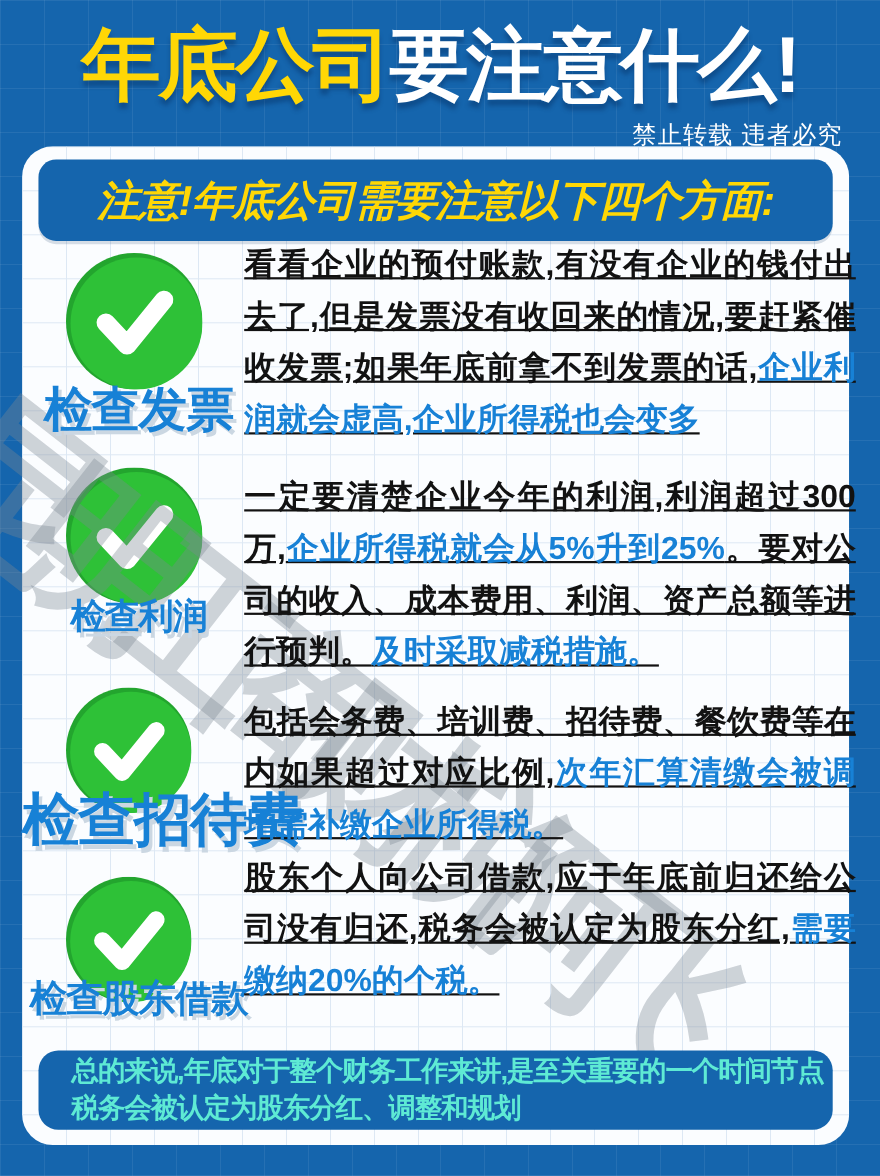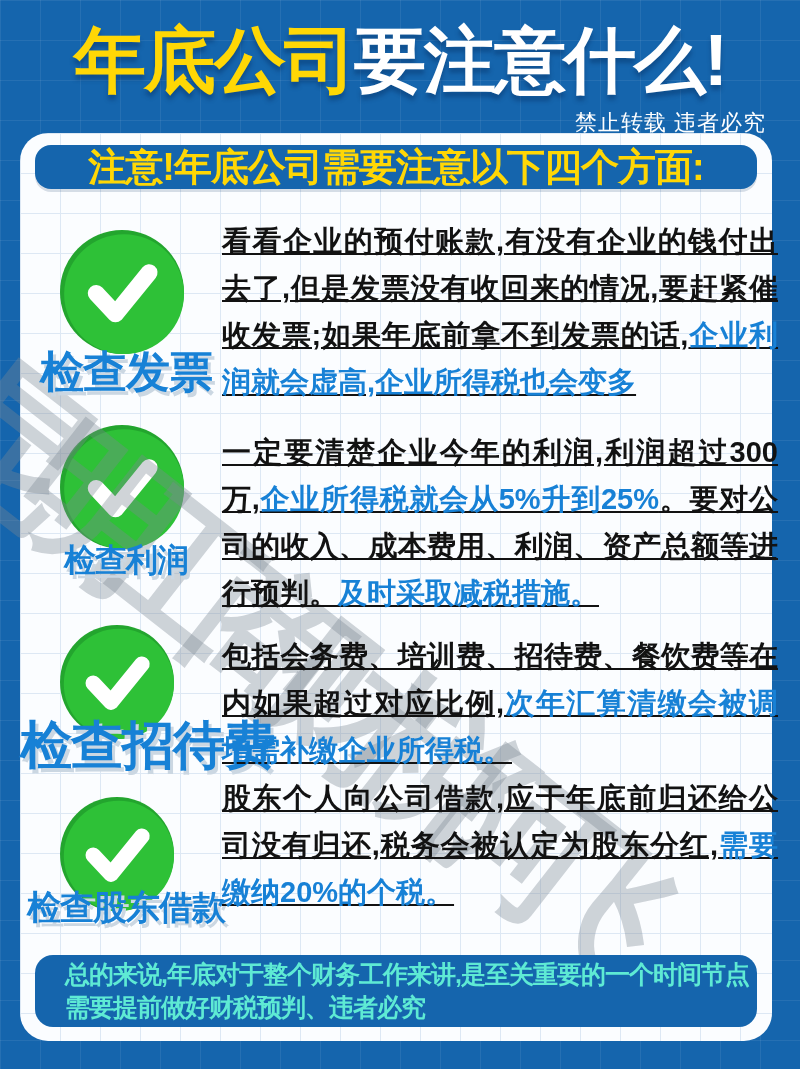--- a/index.html
+++ b/index.html
@@ -51,32 +51,33 @@
     background-image:
       linear-gradient(#DDE8F4 1px, transparent 1px),
       linear-gradient(90deg, #DDE8F4 1px, transparent 1px);
     background-size: 40px 40px;
     border-radius: 28px;
   }
 
   .notice {
     position: absolute;
     left: 15px; right: 15px; top: 12px;
-    height: 44px;
+    height: 74px;
     background: #1565AD;
     border-radius: 16px;
     display: flex;
     align-items: center;
     justify-content: center;
     color: #FFD705;
     font-size: 38px;
     font-weight: 900;
     letter-spacing: -1px;
     white-space: nowrap;
     box-shadow: 0 3px 0 rgba(0,40,90,0.15);
+    font-style: italic;
   }
 
   
   .badge { position: absolute; left: 40px; }
   .badge svg { display: block; }
   .s1 .badge { top: 97px;  width: 124px; height: 124px; }
   .s2 .badge { top: 292px; width: 124px; height: 124px; }
   .s3 .badge { top: 492px; width: 114px; height: 114px; }
   .s4 .badge { top: 664px; width: 114px; height: 114px; }
 
@@ -216,20 +217,20 @@
         </svg>
       </div>
       <div class="label">检查股东借款</div>
       <div class="para">
         <span class="blk">股东个人向公司借款,应于年底前归还给公司没有归还,税务会被认定为股东分红,</span><span class="blu">需要缴纳20%的个税。</span><span class="blk"></span><span class="blu"></span>
       </div>
     </div>
 
     <div class="summary">
       <div>总的来说,年底对于整个财务工作来讲,是至关重要的一个时间节点</div>
-      <div>需要提前做好财税预判、违者必究</div>
+      <div>税务会被认定为股东分红、调整和规划</div>
     </div>
 
   </div>
 
   <div class="watermark">昆明工商财税阿飞</div>
 
 </div>
 
 </body></html>

